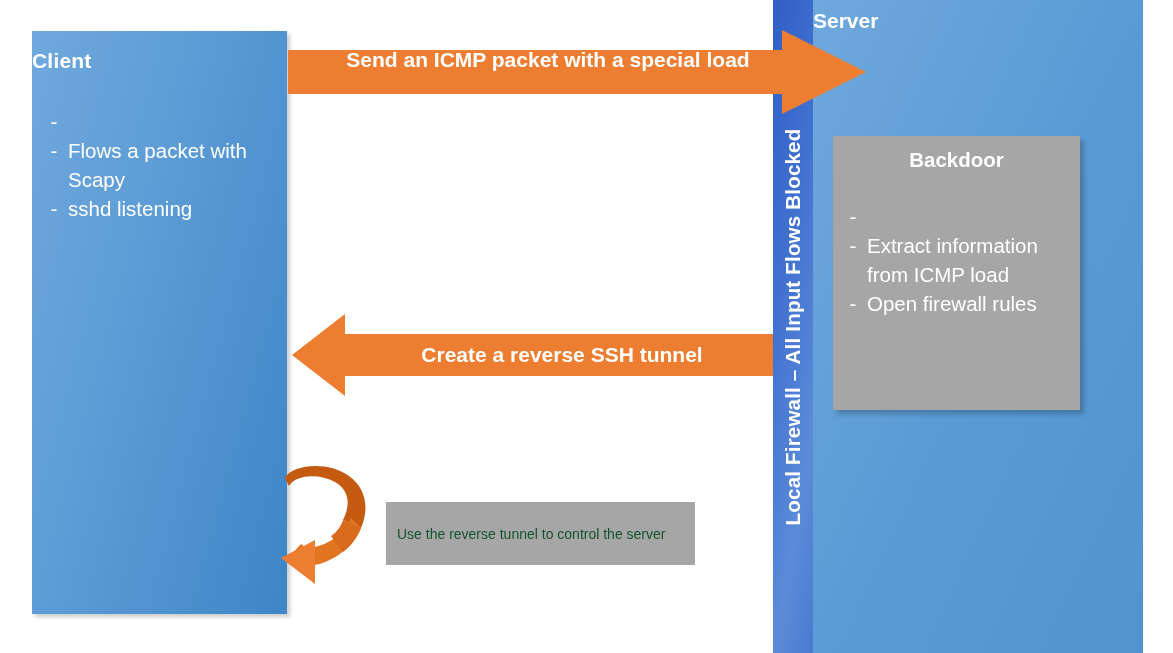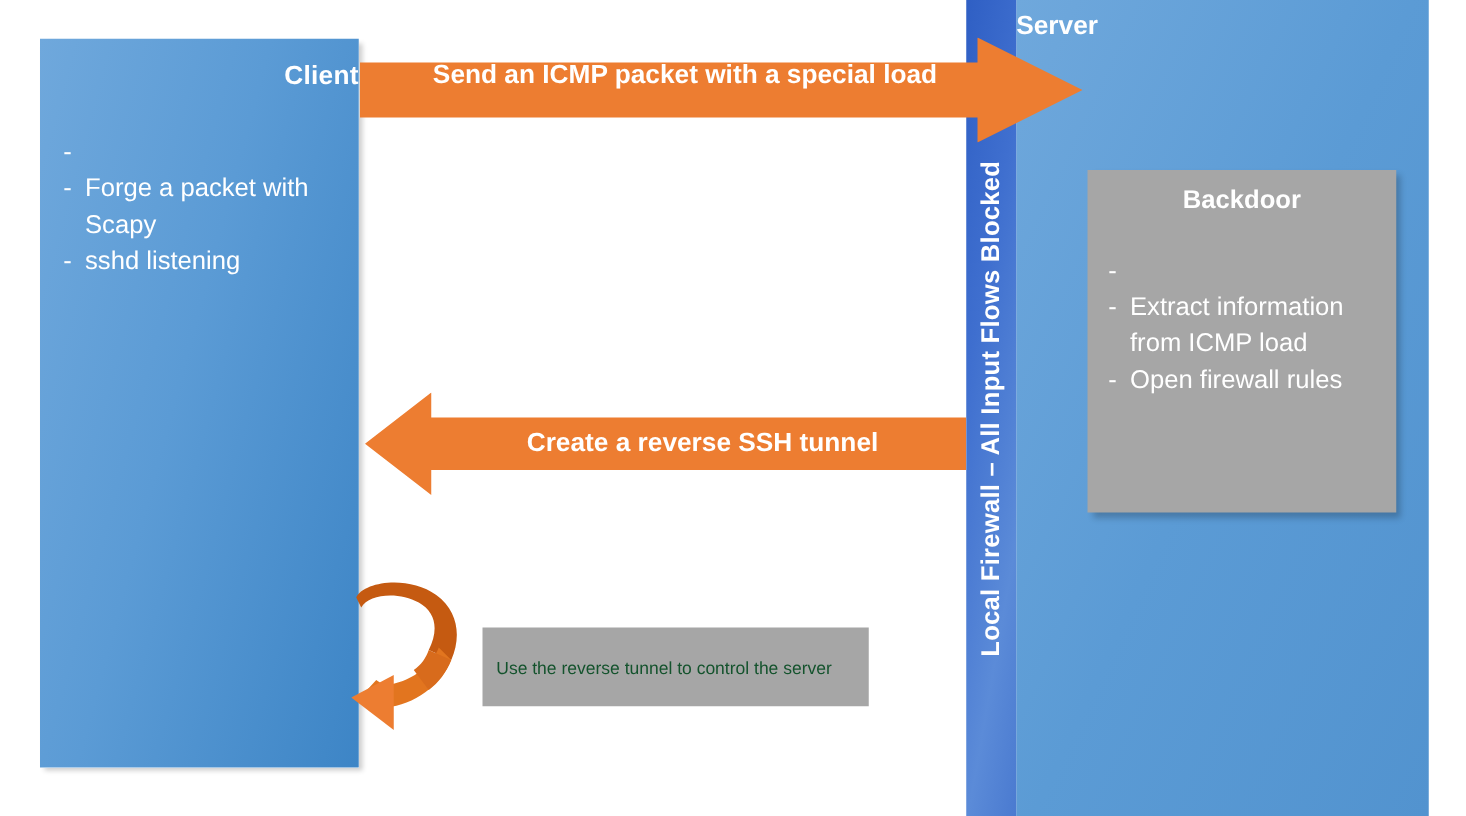--- a/index.html
+++ b/index.html
@@ -19,21 +19,21 @@
   .client-panel {
     position: absolute;
     left: 32px; top: 31px;
     width: 255px; height: 583px;
     background: linear-gradient(105deg, #6fa8dc 0%, #5b9bd5 45%, #3d85c6 100%);
     box-shadow: 3px 3px 4px rgba(0,0,0,0.20);
   }
   .client-title {
     position: absolute;
     left: 0; top: 18px; width: 100%;
-    text-align: right;
+    text-align: left;
     color: #ffffff;
     font-size: 21px;
     font-weight: bold;
     letter-spacing: 0.2px;
   }
   .client-list {
     position: absolute;
     left: 8px; top: 76px; right: 6px;
     color: #ffffff;
     font-size: 20.5px;
@@ -83,21 +83,21 @@
     left: 0; top: 9px; width: 100%;
     text-align: left;
     color: #ffffff;
     font-size: 21px;
     font-weight: bold;
   }
 
   
   .backdoor-box {
     position: absolute;
-    left: 870px; top: 136px;
+    left: 833px; top: 136px;
     width: 247px; height: 274px;
     background: #a6a6a6;
     box-shadow: 4px 4px 5px rgba(0,0,0,0.22);
   }
   .backdoor-title {
     position: absolute;
     left: 0; top: 12px; width: 100%;
     text-align: center;
     color: #ffffff;
     font-size: 20.5px;
@@ -177,21 +177,21 @@
 <div id="stage">
 
   <div class="client-panel">
     <div class="client-title">Client</div>
     <div class="client-list">
       <div class="bullet-row">
         <span class="bullet-dash">-</span>
       </div>
       <div class="bullet-row">
         <span class="bullet-dash">-</span>
-        <span class="bullet-text">Forge a packet with Scapy</span>
+        <span class="bullet-text">Flows a packet with Scapy</span>
       </div>
       <div class="bullet-row">
         <span class="bullet-dash">-</span>
         <span class="bullet-text">sshd listening</span>
       </div>
     </div>
   </div>
 
   <div class="server-panel">
     <div class="server-title">Server</div>

